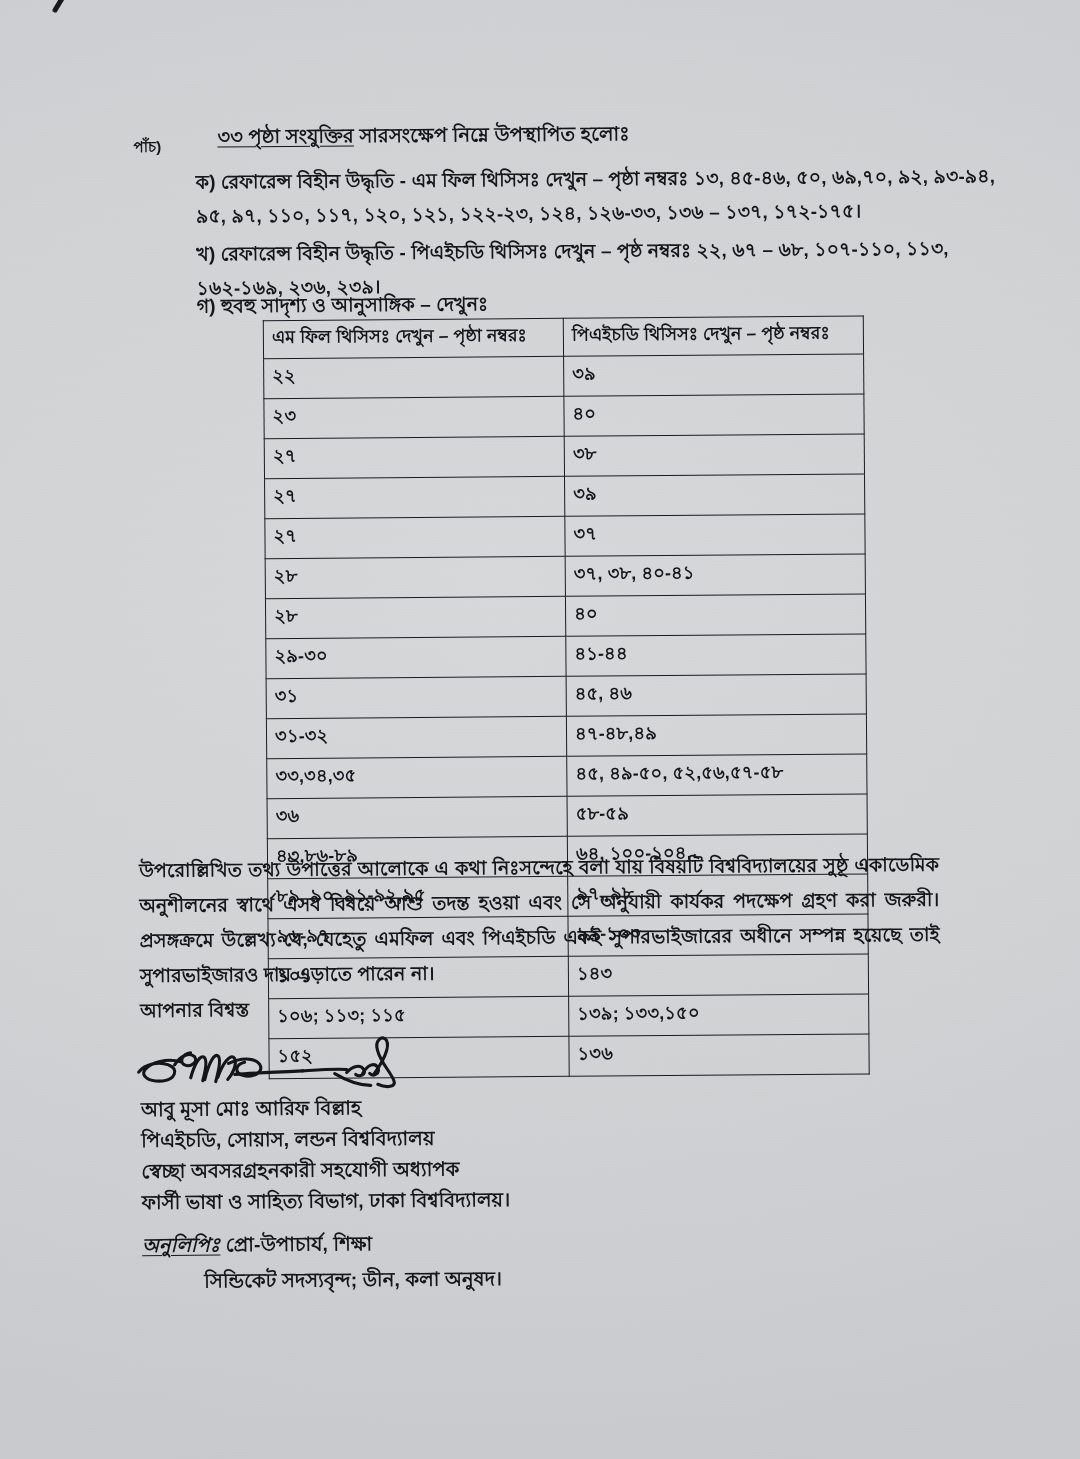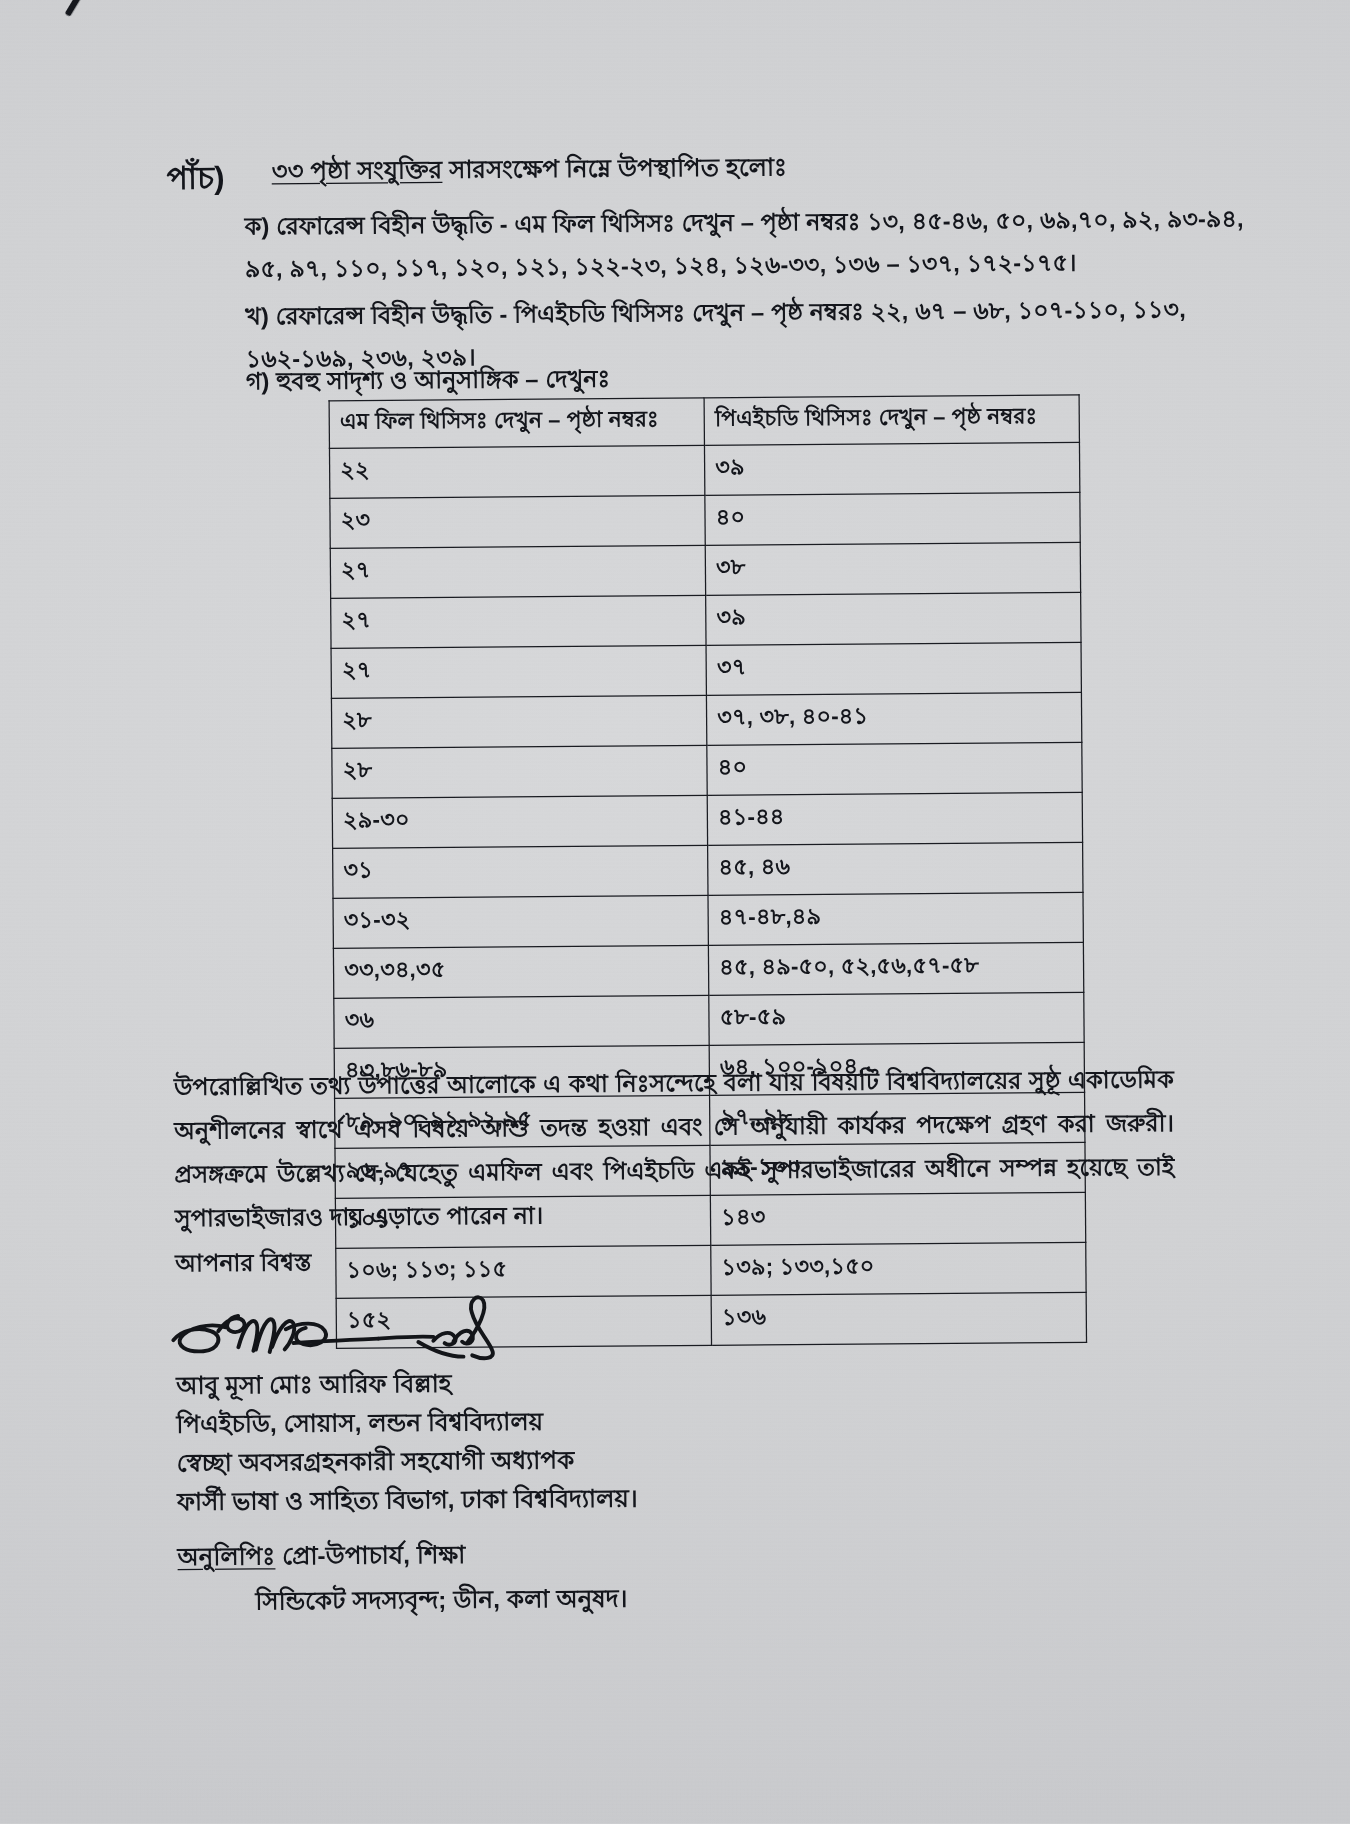--- a/index.html
+++ b/index.html
@@ -61,22 +61,22 @@
 
   .row-five {
     position: absolute;
     left: 138px;
     top: 120px;
     width: 820px;
   }
   .five-label {
     position: absolute;
     left: 0;
-    top: 0;
-    font-size: 25px;
+    top: 12px;
+    font-size: 15px;
   }
   .five-head {
     position: absolute;
     left: 84px;
     top: 0;
     font-size: 19.5px;
     white-space: nowrap;
   }
   .five-head .u {
     text-decoration: underline;
@@ -162,20 +162,21 @@
     width: 560px;
   }
   .cc-line1 {
     font-size: 19.5px;
     margin: 0;
   }
   .cc-line1 .u {
     text-decoration: underline;
     text-underline-offset: 3px;
     text-decoration-thickness: 1.4px;
+    font-style: italic;
   }
   .cc-line2 {
     font-size: 19.5px;
     margin: 4px 0 0 62px;
   }
 </style>
 </head>
 <body>
 
 <div class="page">

